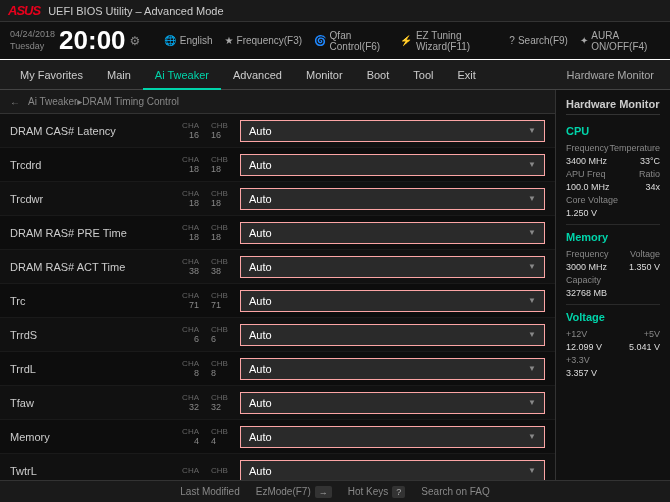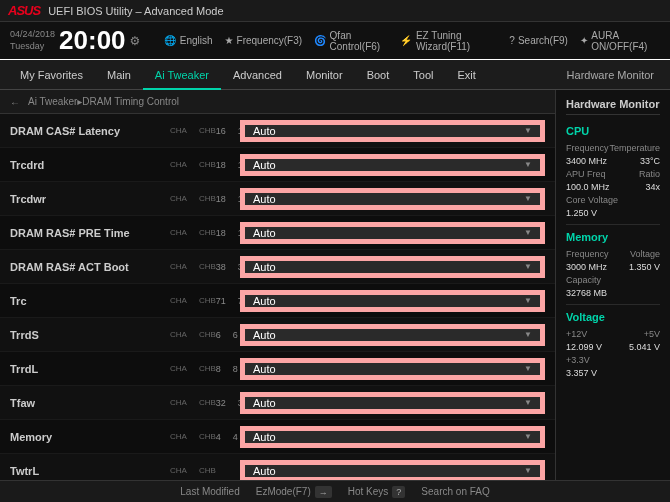--- a/index.html
+++ b/index.html
@@ -142,39 +142,38 @@
       height: 34px;
       border-bottom: 1px solid #1a1a1a;
       padding: 0 10px;
     }
     .dram-row:nth-child(odd) { background: #111; }
     .dram-row:nth-child(even) { background: #0d0d0d; }
     .dram-label {
       width: 160px;
       color: #ccc;
       font-size: 11px;
-      font-weight: bold;
     }
     .dram-vals {
       display: flex;
-      flex-direction: row;
+      flex-direction: column;
       width: 70px;
       font-size: 9px;
       color: #888;
       align-items: center;
     }
     .dram-val-row {
       display: flex;
       gap: 12px;
     }
     .val-header { color: #666; font-size: 8px; }
     .dram-dropdown {
       flex: 1;
       background: #2a2a2a;
-      border: 5px solid #fca5a5;
+      border: 1px solid #fca5a5;
       color: #fff;
       padding: 3px 8px;
       font-size: 11px;
       height: 22px;
       display: flex;
       align-items: center;
       justify-content: space-between;
       cursor: pointer;
     }
     .dram-dropdown::after {
@@ -346,21 +345,21 @@
             </div>
           <div class="dram-val-row">
               <span>18</span>
               <span>18</span>
             </div>
         </div>
         <div class="dram-dropdown">Auto</div>
       </div>
 
       <div class="dram-row">
-        <div class="dram-label">DRAM RAS# ACT Boot</div>
+        <div class="dram-label">DRAM RAS# ACT Time</div>
         <div class="dram-vals">
           <div class="dram-val-row">
               <span class="val-header">CHA</span>
               <span class="val-header">CHB</span>
             </div>
           <div class="dram-val-row">
               <span>38</span>
               <span>38</span>
             </div>
         </div>

